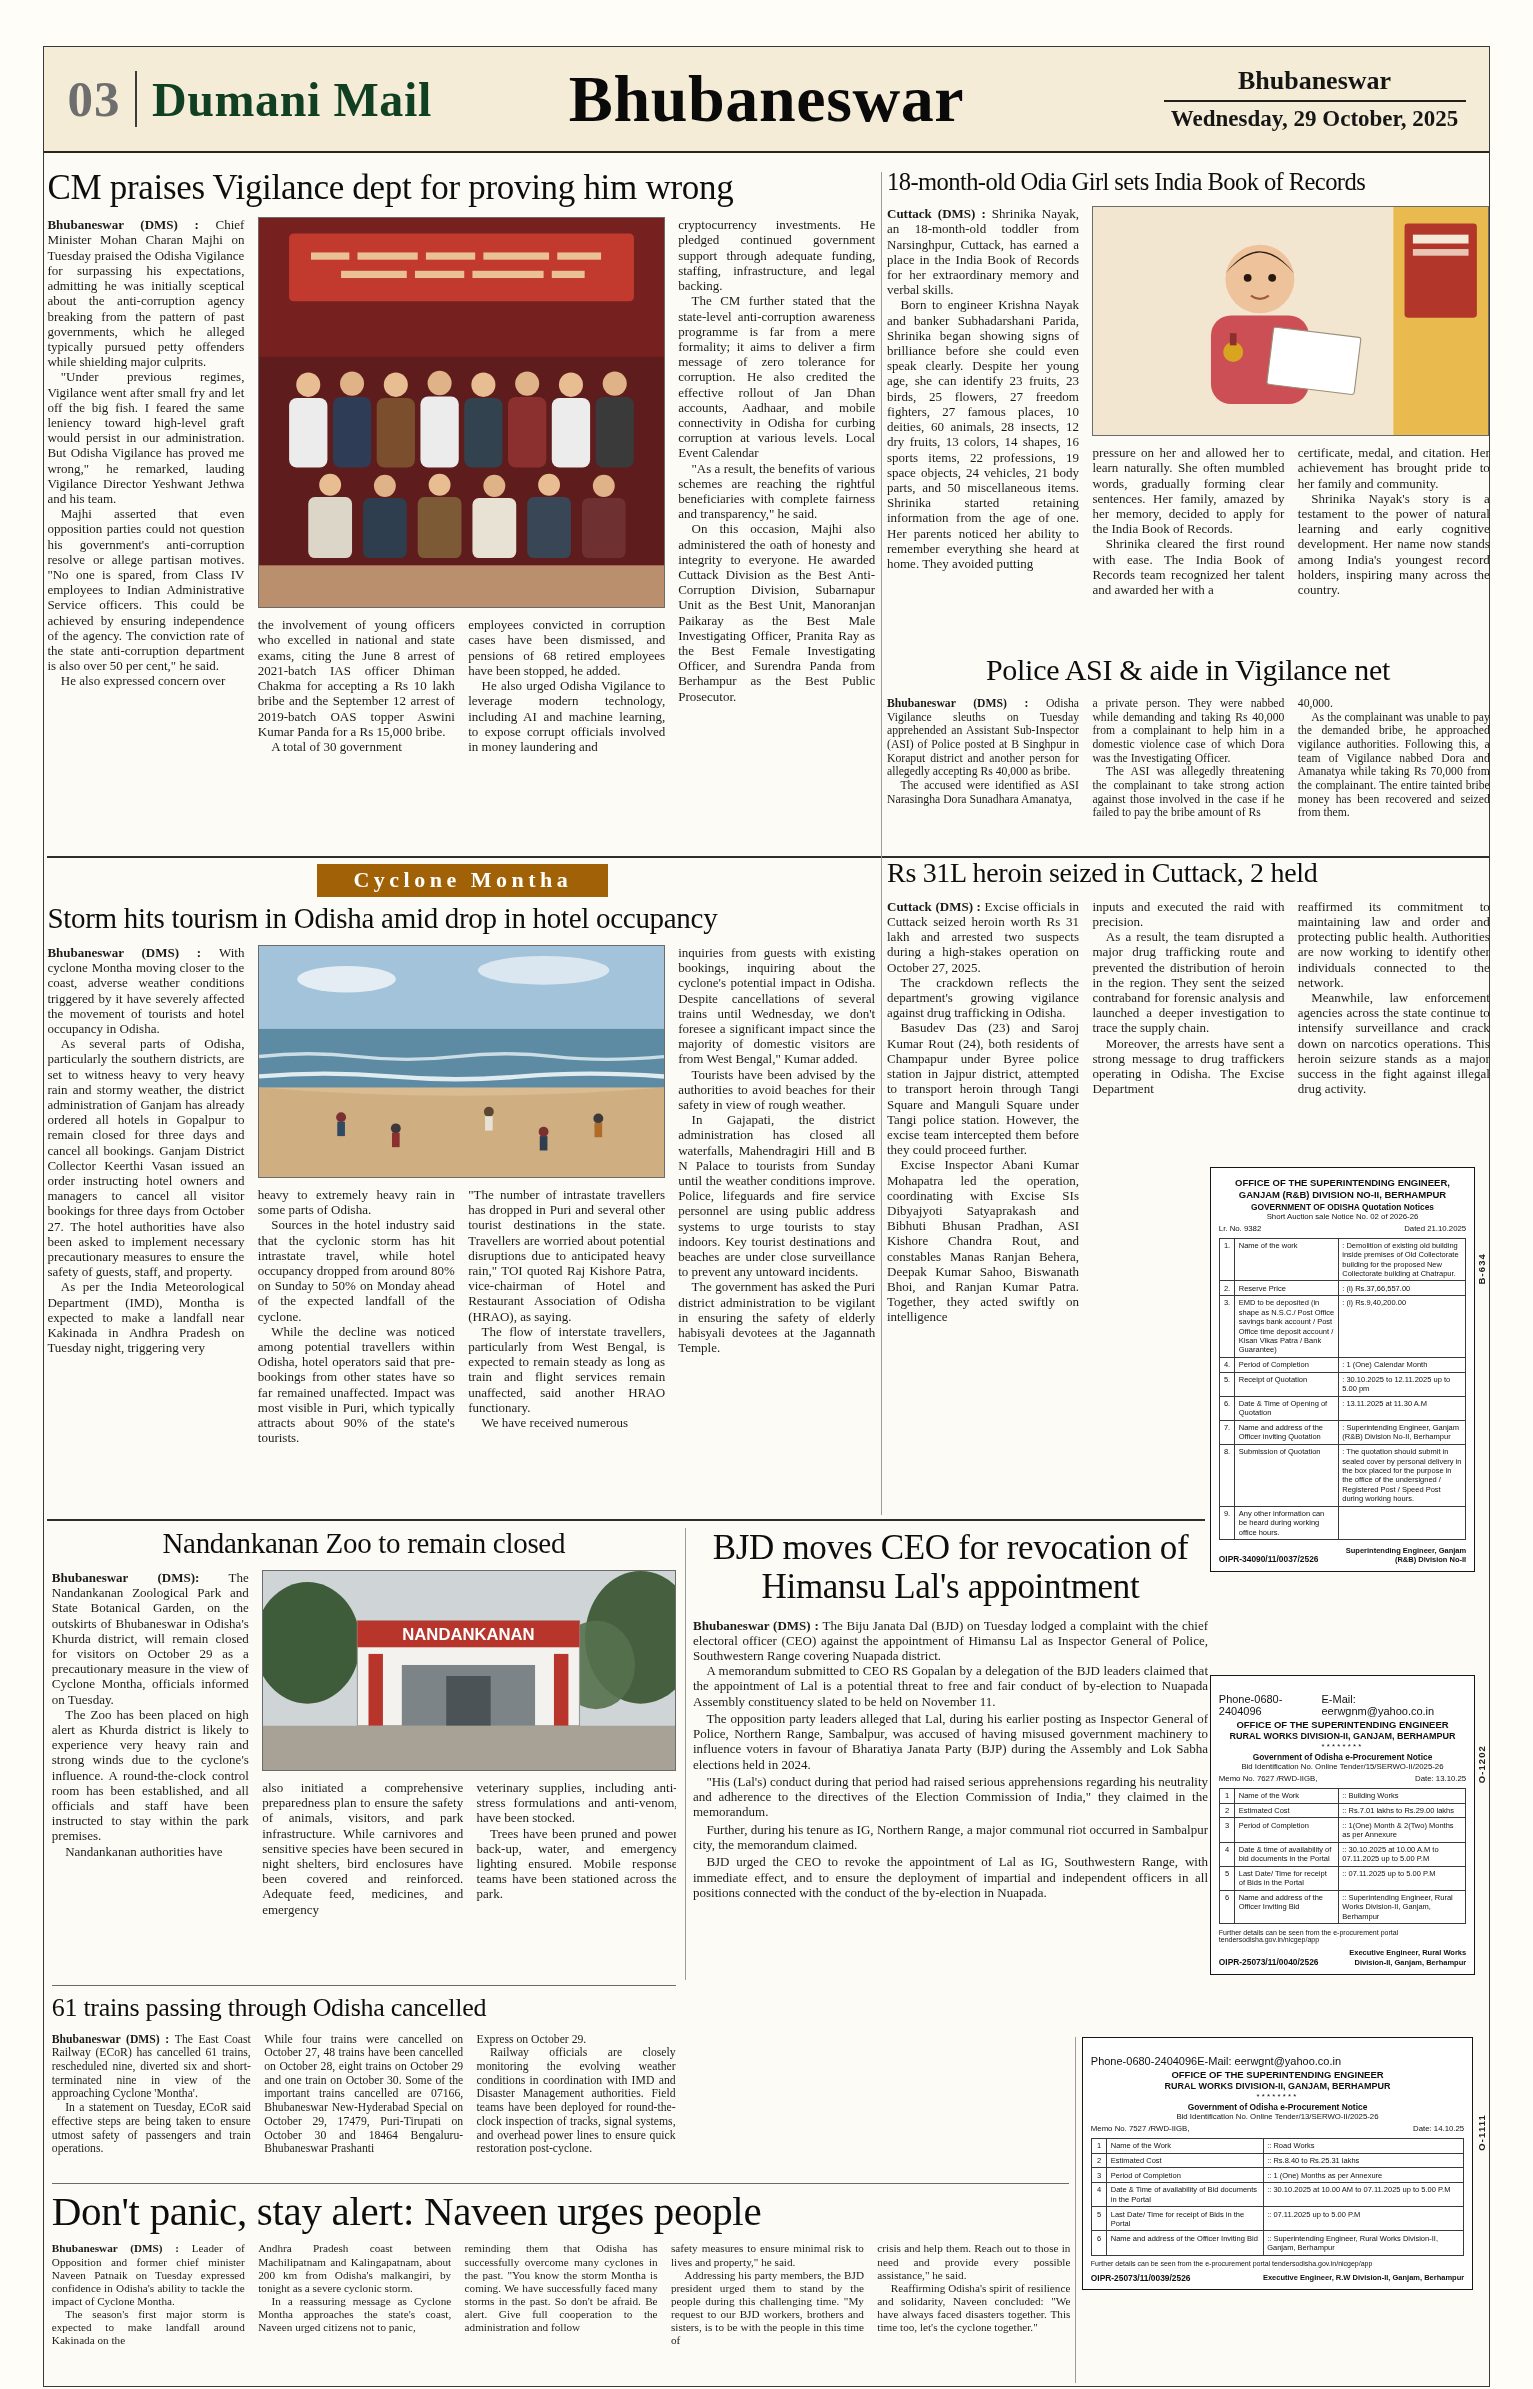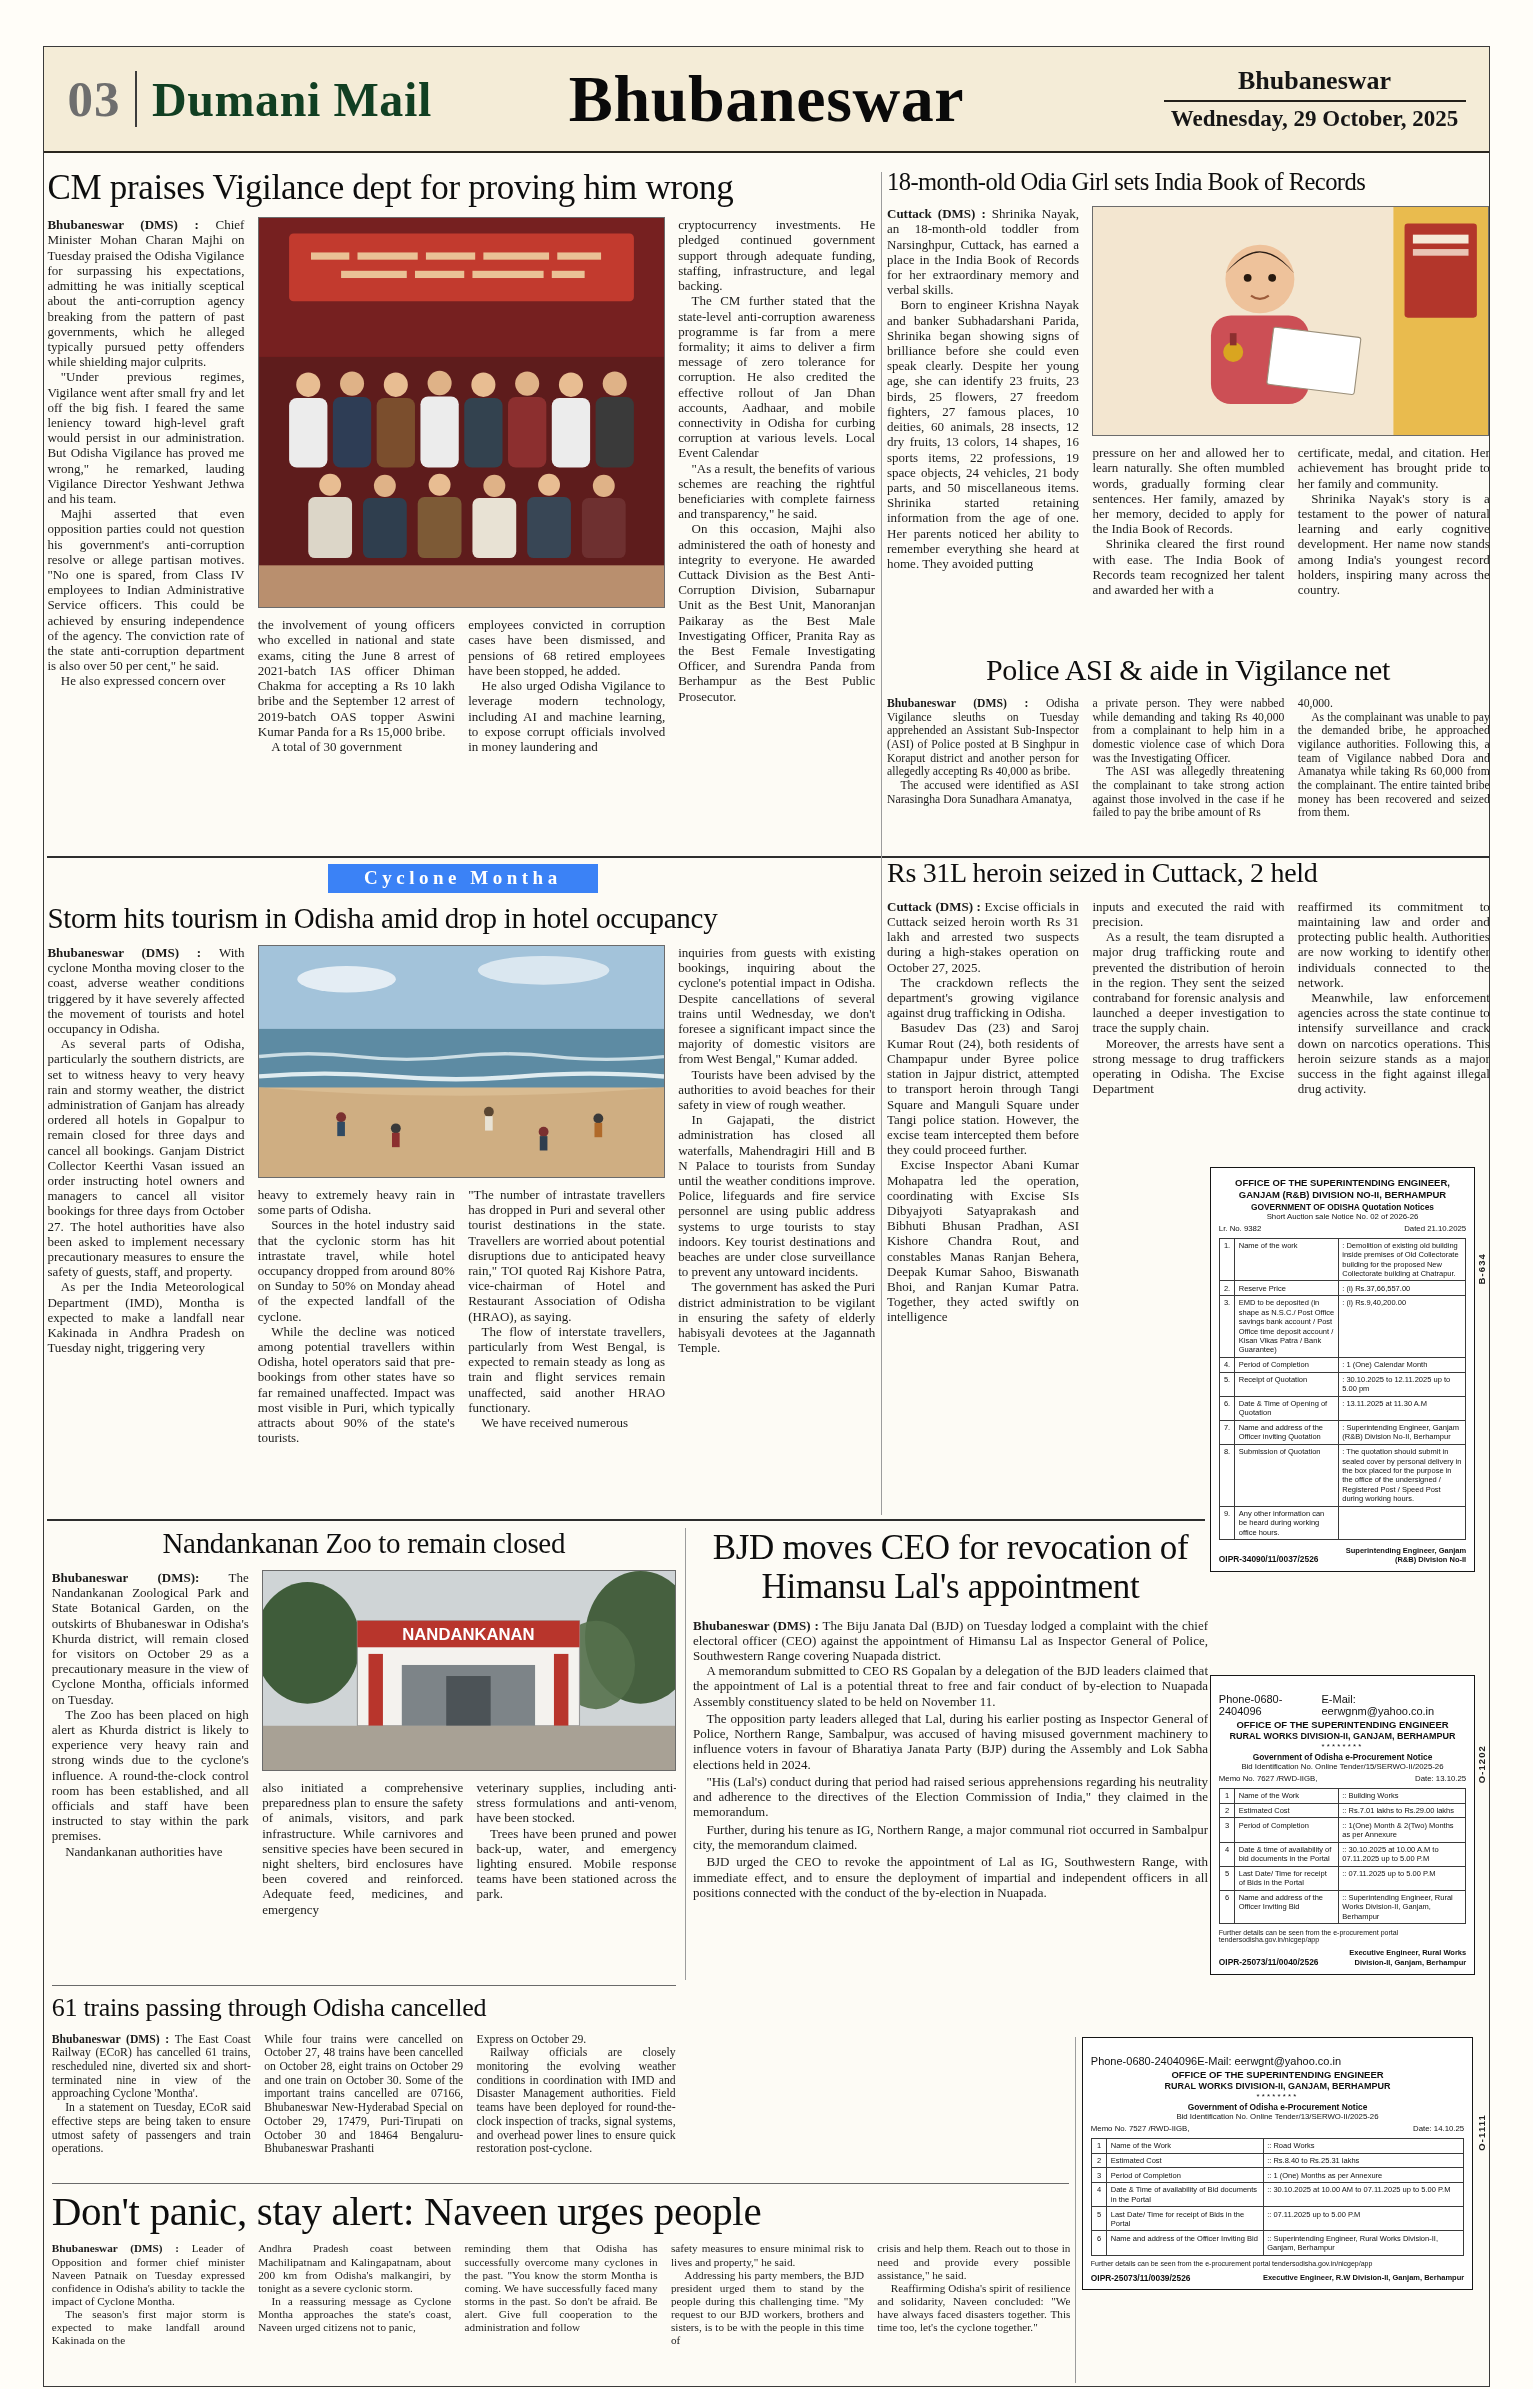--- a/index.html
+++ b/index.html
@@ -45,21 +45,21 @@
 
   #art-records{left:843px;top:122px;width:602px;height:483px;}
   #art-records .hl{font-size:24.6px;letter-spacing:-0.6px;}
   #art-records figure{height:230px;}
 
   #art-asi{left:843px;top:607px;width:602px;height:199px;}
   #art-asi .hl{font-size:30px;}
   #art-asi p{font-size:11.7px;}
 
   #banner{position:absolute;left:3.4px;top:817px;width:831px;display:flex;justify-content:center;}
-  #banner .strip{background:#3b82f6;color:#ffffff;font-size:19px;font-weight:700;letter-spacing:4.5px;padding:3.4px 36px;}
+  #banner .strip{background:#a16207;color:#ffffff;font-size:22px;font-weight:700;letter-spacing:4.5px;padding:3.4px 36px;}
 
   #art-storm{left:3.4px;top:856px;width:831px;height:612px;}
   #art-storm .hl{font-size:29px;}
   #art-storm figure{height:233px;}
 
   #art-heroin{left:843px;top:811px;width:602px;height:658px;}
   #art-heroin .hl{font-size:28px;}
 
   #art-zoo{left:7.8px;top:1481px;width:624px;height:454px;}
   #art-zoo .hl{font-size:29px;}
@@ -295,21 +295,21 @@
           <div class="paras">
               <p>The accused were identified as ASI Narasingha Dora Sunadhara Amanatya,</p>
             </div>
         </div>
         <div class="col w343 paras cont">
             <p>a private person. They were nabbed while demanding and taking Rs 40,000 from a complainant to help him in a domestic violence case of which Dora was the Investigating Officer.</p>
             <p>The ASI was allegedly threatening the complainant to take strong action against those involved in the case if he failed to pay the bribe amount of Rs</p>
           </div>
         <div class="col w343 paras cont">
             <p>40,000.</p>
-            <p>As the complainant was unable to pay the demanded bribe, he approached vigilance authorities. Following this, a team of Vigilance nabbed Dora and Amanatya while taking Rs 60,000 from the complainant. The entire tainted bribe money has been recovered and seized from them.</p>
+            <p>As the complainant was unable to pay the demanded bribe, he approached vigilance authorities. Following this, a team of Vigilance nabbed Dora and Amanatya while taking Rs 70,000 from the complainant. The entire tainted bribe money has been recovered and seized from them.</p>
           </div>
       </div>
     </section>
 
     <div class="hrule" id="hrule-top"></div>
     <div class="vrule" id="vrule-1"></div>
 
     <div id="banner">
       <div class="strip">Cyclone Montha</div>
     </div>

